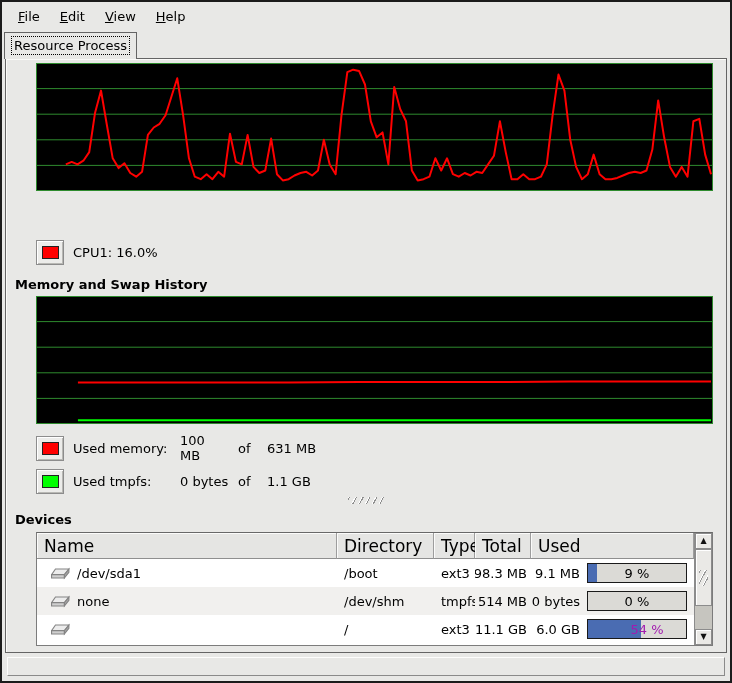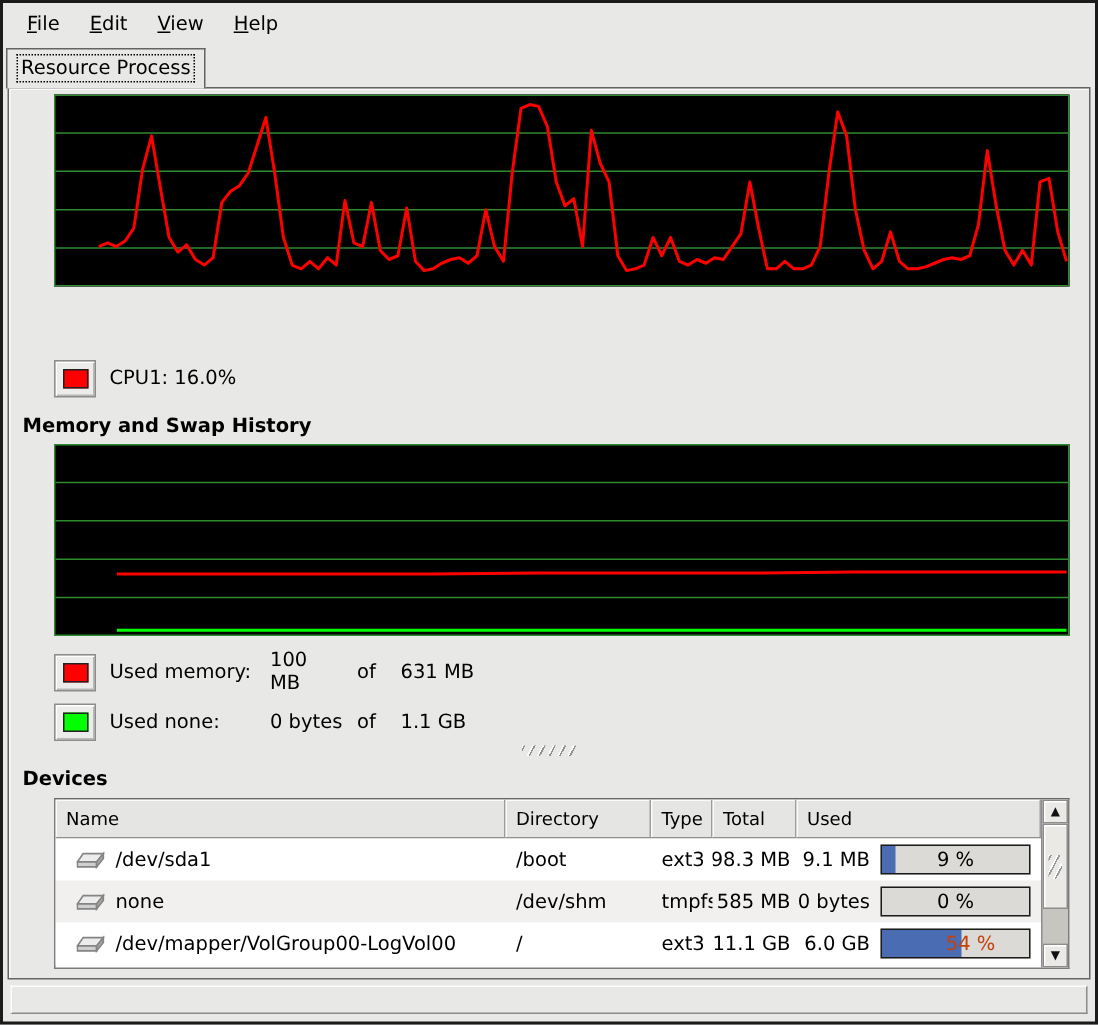--- a/index.html
+++ b/index.html
@@ -50,34 +50,34 @@
     border:1px solid #7c7c7c; border-top-color:#686868;
     background:#fff; display:flex;
   }
   .table-main { flex:1; display:flex; flex-direction:column; overflow:hidden; }
   .thead, .trow { display:grid; grid-template-columns:300px 97px 41px 56px 1fr; }
   .thead { height:26px; flex:none; }
   .th {
     background:#e5e5e3; box-sizing:border-box;
     border-right:1px solid #9d9d9d; border-bottom:1px solid #8f8f8f;
     box-shadow: inset 1px 1px 0 #fbfbfa;
-    display:flex; align-items:center; padding-left:7px; font-size:12px;
+    display:flex; align-items:center; padding-left:7px; font-size:17px;
   }
   .trow { height:28px; align-items:center; background:#fff; font-size:13px; }
   .trow.alt { background:#f1f0ee; }
   .cell { box-sizing:border-box; height:100%; display:flex; align-items:center; padding-left:7px; gap:7px; overflow:hidden; white-space:nowrap; }
   .cell.name { padding-left:14px; }
   .cell.total { justify-content:flex-end; padding-right:4px; }
   .cell.used { justify-content:flex-end; padding-right:7px; }
   .disk-icon { flex:none; }
   
   .bar { width:100px; height:20px; flex:none; box-sizing:border-box; border:1px solid #1a1a1a; background:#dbdad6; position:relative; }
   .bar-fill { position:absolute; left:0; top:0; bottom:0; background:#4a6cb2; }
   .bar-label { position:absolute; left:0; top:0; right:0; bottom:0; display:flex; align-items:center; justify-content:center; font-size:13px; }
-  .bar-label.light { color:#c2410c;margin-left:20px; }
+  .bar-label.light { color:#a21caf;margin-left:20px; }
   
   .vscroll { width:17px; flex:none; background:#c6c5bf; border-left:1px solid #8c8c8c; display:flex; flex-direction:column; }
   .sb-btn {
     height:16px; flex:none; background:#eae9e6; box-sizing:border-box;
     border:1px solid #8c8c8c; box-shadow: inset 1px 1px 0 #fff;
     display:flex; align-items:center; justify-content:center;
     font-size:8px; line-height:1; color:#111;
   }
   .sb-thumb {
     height:57px; flex:none; background:#eae9e6; box-sizing:border-box;
@@ -155,21 +155,21 @@
       <span>Used memory:</span>
       <span>100 MB</span>
       <span>of</span>
       <span>631 MB</span>
     </div>
 
     <div class="legend-row">
       <span class="swatch">
         <span class="swatch-inner" style="background:#00ff00"></span>
       </span>
-      <span>Used none:</span>
+      <span>Used tmpfs:</span>
       <span>0 bytes</span>
       <span>of</span>
       <span>1.1 GB</span>
     </div>
 
     <div class="paned-grip"></div>
 
     <div class="section-title" style="margin-top:8px">Devices</div>
 
     <div class="devices-frame">
@@ -228,39 +228,38 @@
             </svg>
             <span>none</span>
           </div>
           <div class="cell">
               <span>/dev/shm</span>
             </div>
           <div class="cell">
               <span>tmpfs</span>
             </div>
           <div class="cell total">
-              <span>585 MB</span>
+              <span>514 MB</span>
             </div>
           <div class="cell used">
             <span>0 bytes</span>
             <span class="bar">
               <span class="bar-fill" style="width: 0%;"></span>
               <span class="bar-label">0 %</span>
             </span>
           </div>
         </div>
 
         <div class="trow">
           <div class="cell name">
             <svg class="disk-icon" width="19" height="13" viewBox="0 0 17 11">
               <polygon points="4,1.5 16,1.5 12,6.5 0.5,6.5" fill="#ececec" stroke="#848484" stroke-width="1"></polygon>
               <polygon points="0.5,6.5 12,6.5 12,9.5 0.5,9.5" fill="#cfcfcf" stroke="#848484" stroke-width="1"></polygon>
               <polygon points="12,9.5 12,6.5 16,1.5 16,4.5" fill="#a8a8a8" stroke="#848484" stroke-width="1"></polygon>
             </svg>
-            <span>/dev/mapper/VolGroup00-LogVol00</span>
           </div>
           <div class="cell">
               <span>/</span>
             </div>
           <div class="cell">
               <span>ext3</span>
             </div>
           <div class="cell total">
               <span>11.1 GB</span>
             </div>

